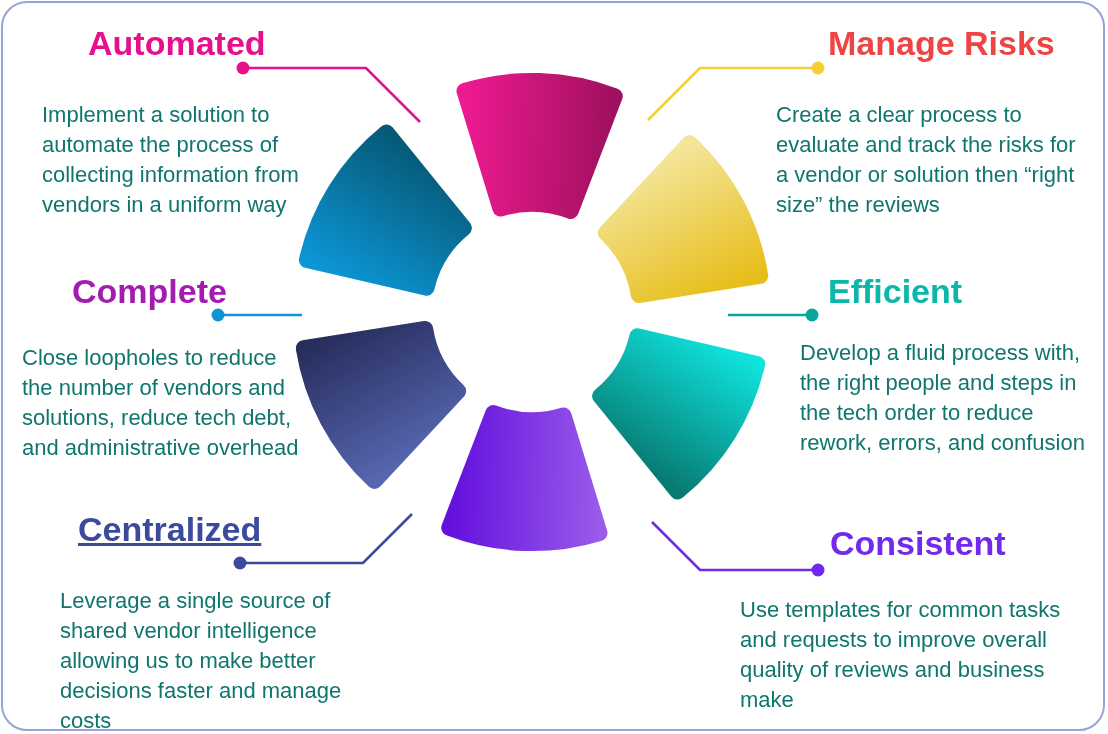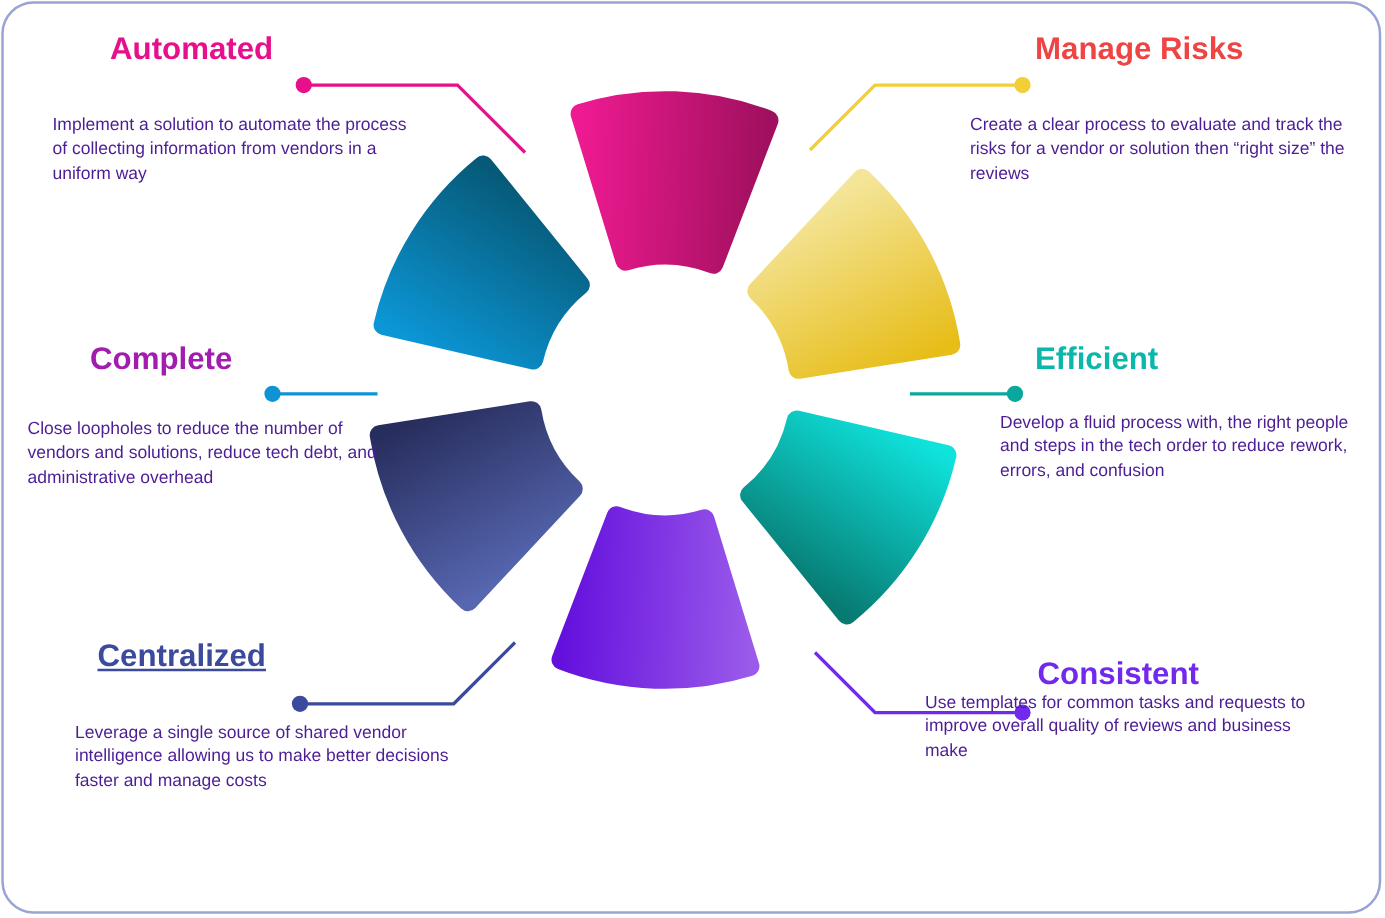--- a/index.html
+++ b/index.html
@@ -41,50 +41,50 @@
     top: 0;
     width: 1108px;
     height: 734px;
     pointer-events: none;
   }
   .block {
     position: absolute;
   }
   .block .heading {
     margin: 0;
-    font-size: 25px;
+    font-size: 34px;
     font-weight: bold;
     line-height: 1.05;
     white-space: nowrap;
   }
   .block .body {
     margin: 0;
-    font-size: 14px;
+    font-size: 22px;
     line-height: 1.37;
-    color: #4c1d95;
+    color: #0f766e;
   }
 
   
   #blk-automated   { left: 42px;  top: 26px;  width: 290px; }
   #blk-automated .heading   { margin-left: 46px; margin-bottom: 38px; }
 
   #blk-managerisks { left: 776px; top: 26px;  width: 310px; }
   #blk-managerisks .heading { margin-left: 52px; margin-bottom: 38px; }
 
   #blk-complete    { left: 22px;  top: 274px; width: 288px; }
   #blk-complete .heading    { margin-left: 50px; margin-bottom: 33px; }
 
   #blk-efficient   { left: 800px; top: 274px; width: 290px; }
   #blk-efficient .heading   { margin-left: 28px; margin-bottom: 28px; }
 
   #blk-centralized { left: 60px;  top: 512px; width: 300px; }
   #blk-centralized .heading { margin-left: 18px; margin-bottom: 38px; text-decoration: underline; }
 
   #blk-consistent  { left: 740px; top: 526px; width: 322px; }
-  #blk-consistent .heading  { margin-left: 90px; }
+  #blk-consistent .heading  { margin-left: 90px; margin-bottom: 33px; }
 </style>
 </head>
 <body>
 
 <div id="canvas">
 
   <div class="card-border" style="border-color: rgb(154, 164, 212);"></div>
 
   <svg class="wheel" viewBox="0 0 484 508">
     <defs>

